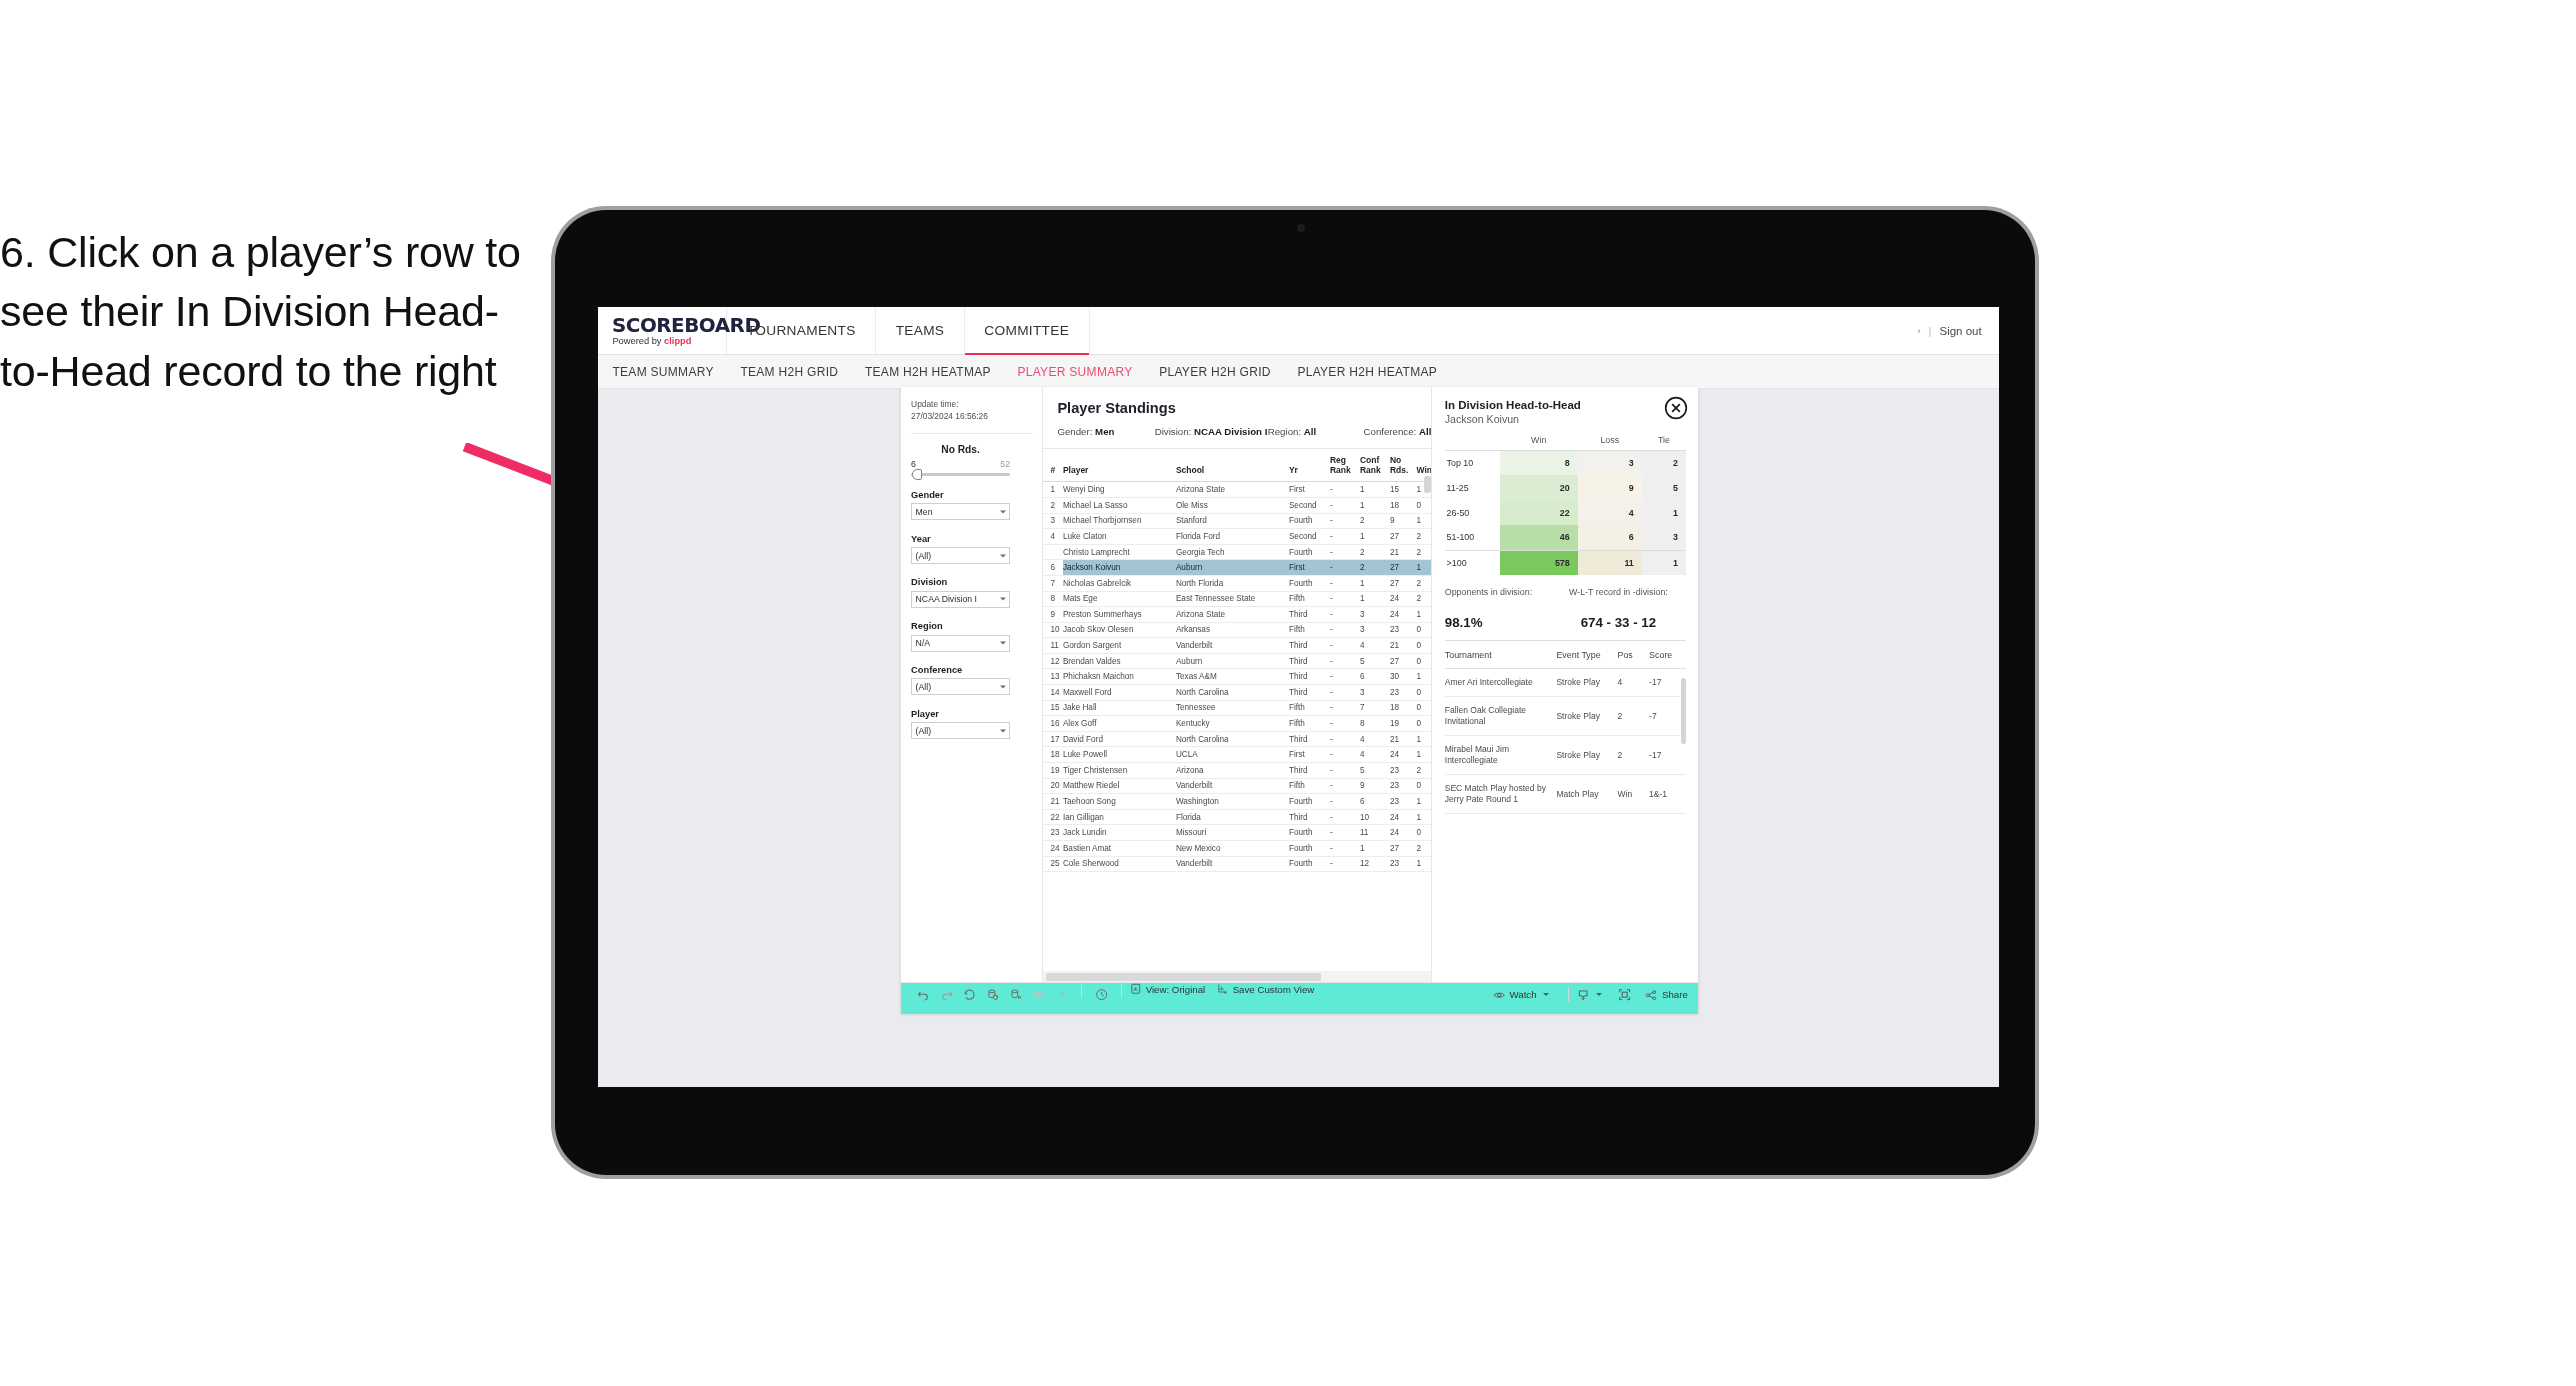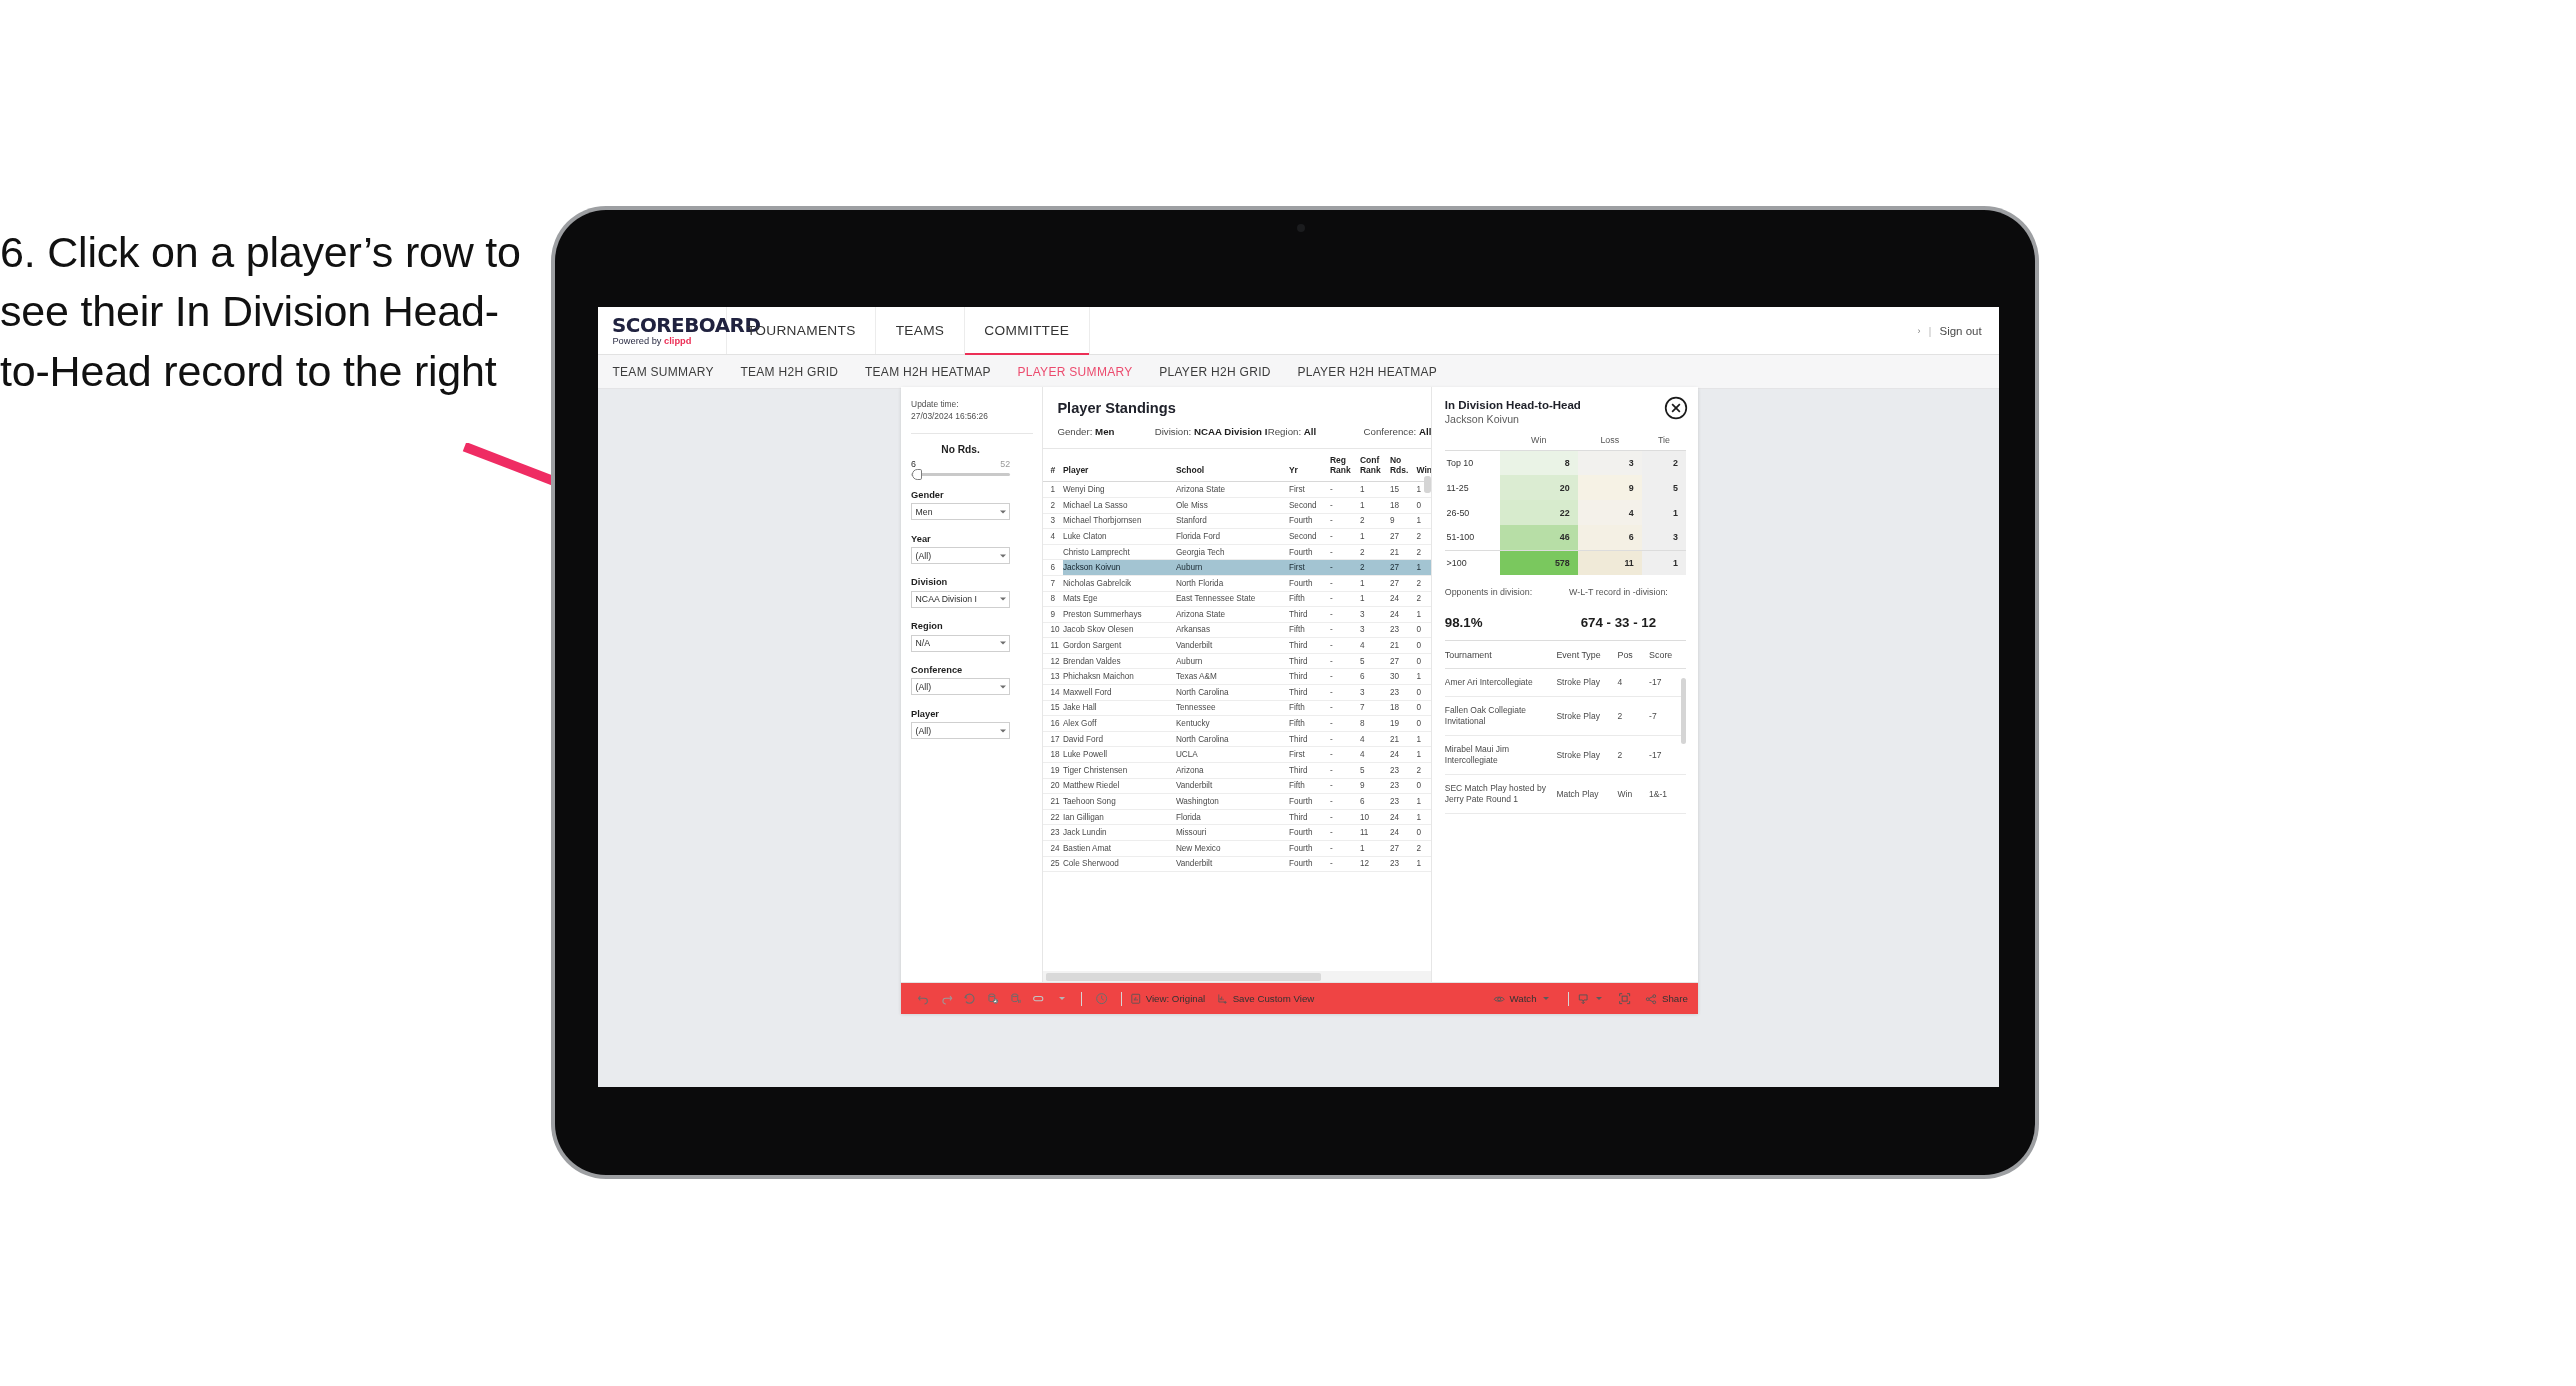--- a/index.html
+++ b/index.html
@@ -180,22 +180,22 @@
   table.tourn th { font-size: 8.9px; font-weight: 400; color: #444; text-align: left;
     padding: 8.9px 0 8px 0; border-bottom: 0.9px solid #e0e0e0; }
   table.tourn td { font-size: 8.5px; color: #4a4a4a; padding: 8px 3.5px 8px 0;
     border-bottom: 0.9px solid #eaeaea; vertical-align: middle; line-height: 1.3; }
   .t-name { width: 106px; } .t-type { width: 58px; } .t-pos { width: 30px; }
   .t-score { width: 35px; }
   #tscroll { position: absolute; right: 0px; top: 37px; width: 5.3px; height: 66px;
     background: #d5d5d5; border-radius: 2.7px; }
 
   
-  #toolbar { height: 32px; background: #ef4444; border-top: 0.9px solid #e4e4e4;
-    display: flex; align-items: center; padding: 0 10.6px; gap: 0px; }
+  #toolbar { height: 32px; background: #5eead4; border-top: 0.9px solid #e4e4e4;
+    display: flex; align-items: flex-start; padding: 0 10.6px; gap: 0px; }
   .tb-icon { width: 23px; height: 23px; display: flex; align-items: center;
     justify-content: center; cursor: pointer; color: #6b6b6b; }
   .tb-sep { width: 0.9px; height: 13.3px; background: #d6d6d6; margin: 0 8px; }
   .tb-text { font-size: 9.7px; color: #333; display: flex; align-items: center;
     gap: 4.4px; cursor: pointer; margin-right: 11.5px; }
   .tb-right { margin-left: auto; display: flex; align-items: center; }
   .caret-sm { width: 0; height: 0; border-left: 3.1px solid transparent;
     border-right: 3.1px solid transparent; border-top: 3.5px solid #5a5a5a;
     margin-left: 1.8px; }
 </style>

